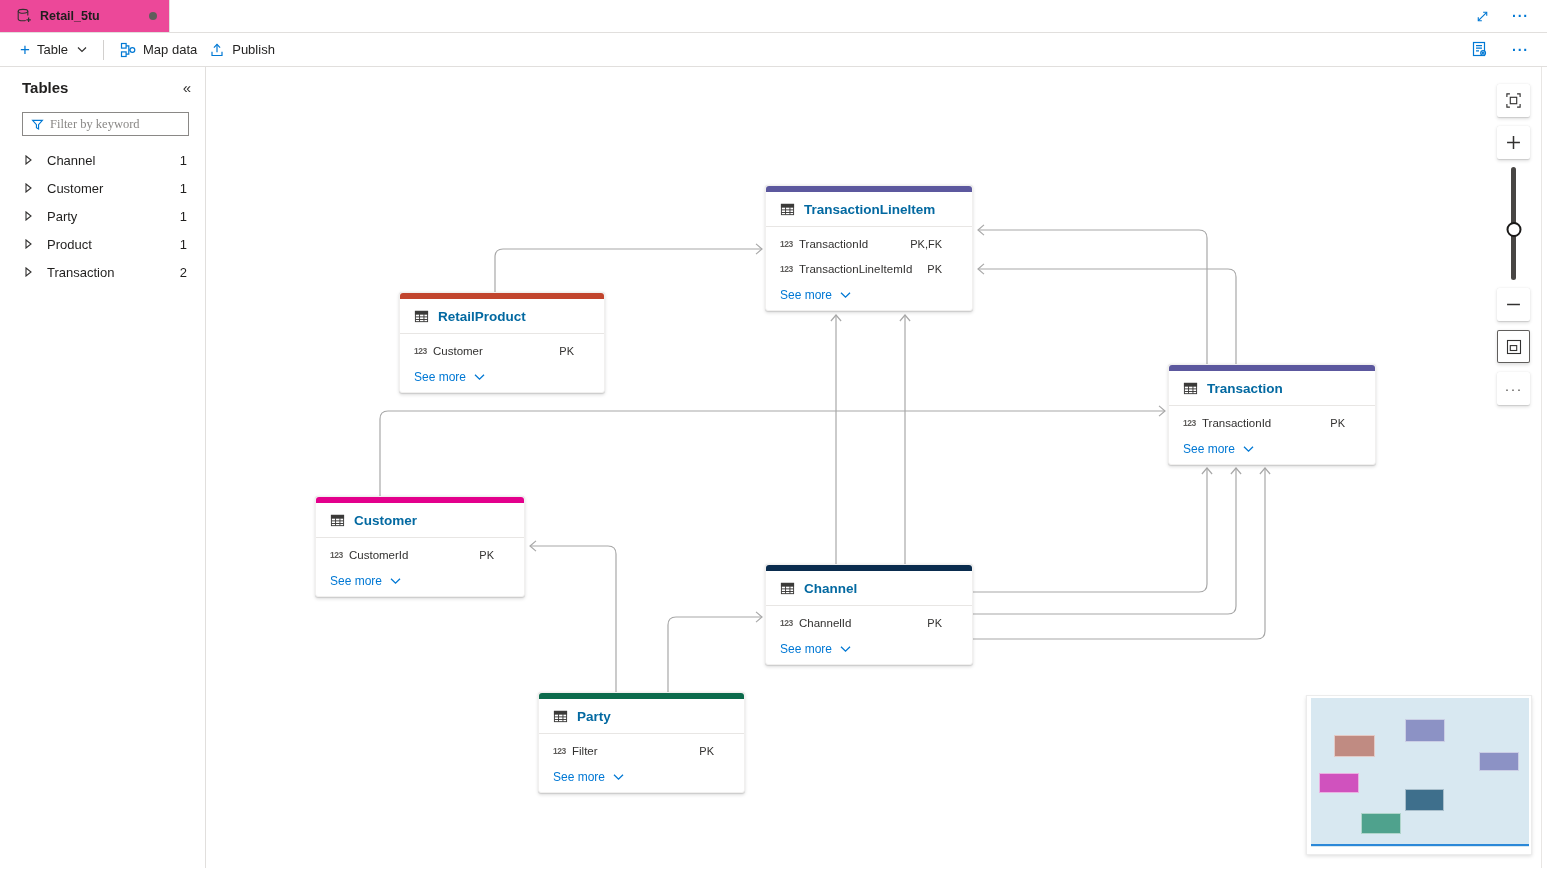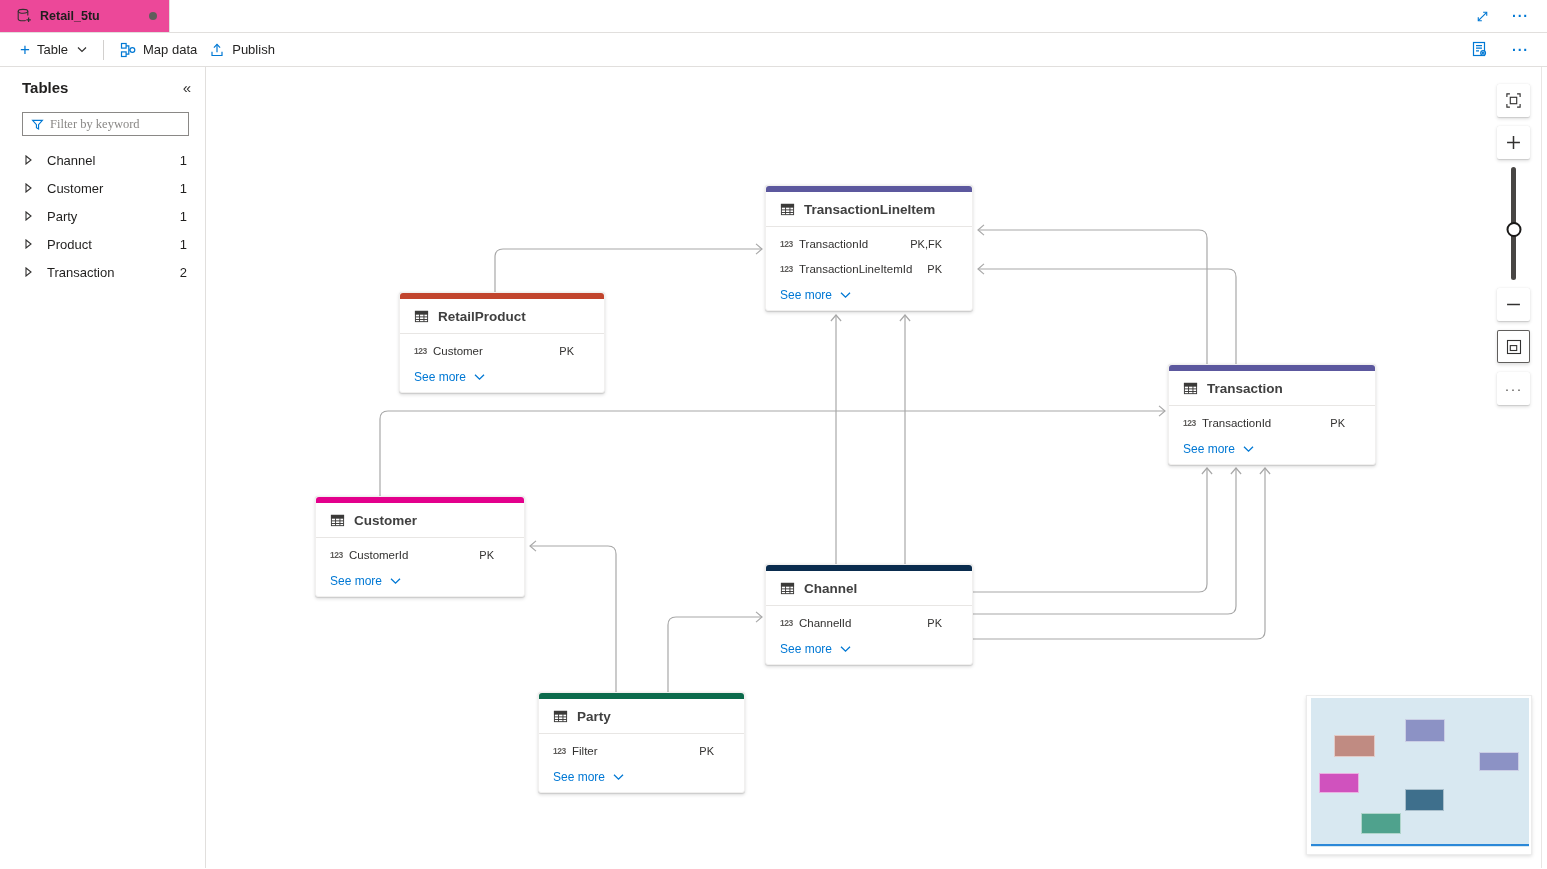--- a/index.html
+++ b/index.html
@@ -48,21 +48,21 @@
   .edges { position:absolute; left:0; top:0; }
   .right-edge-line { position:absolute; right:5px; top:0; bottom:0; width:1px; background:#e8e6e4; }
 
   
   .entity { position:absolute; background:#fff; border-radius:3px;
     box-shadow:0 1.6px 3.6px rgba(0,0,0,.13), 0 0.3px 0.9px rgba(0,0,0,.11);
     border:1px solid #f1f0ef; cursor:move; }
   .entity-bar { height:6px; border-radius:3px 3px 0 0; }
   .entity-head { display:flex; align-items:center; gap:9px; padding:10px 14px 9px 14px;
     border-bottom:1px solid #e8e6e4; }
-  .entity-name { font-size:13.5px; font-weight:700; color:#404040; }
+  .entity-name { font-size:13.5px; font-weight:700; color:#0369a1; }
   .entity-body { padding:4px 16px 2px 0; }
   .field-row { display:flex; align-items:center; height:25px; padding:0 14px; }
   .field-type { font-size:8.5px; color:#605e5c; width:19px; letter-spacing:-0.5px; font-weight:700; }
   .field-name { font-size:11.5px; color:#323130;text-align:center; }
   .field-key { margin-left:auto; font-size:11px; color:#323130; }
   .see-more { display:flex; align-items:center; gap:8px; height:27px; padding:0 14px;
     color:#0078d4; font-size:12px; cursor:pointer; }
 
   
   .zoomctl { position:absolute; display:flex; flex-direction:column; align-items:center; }

